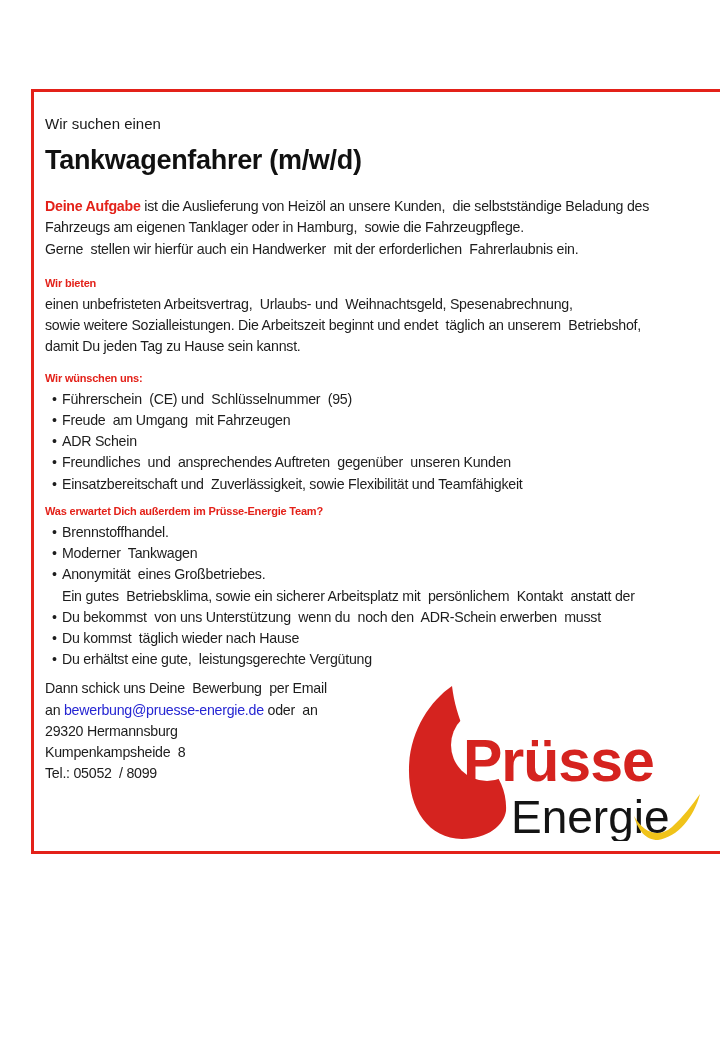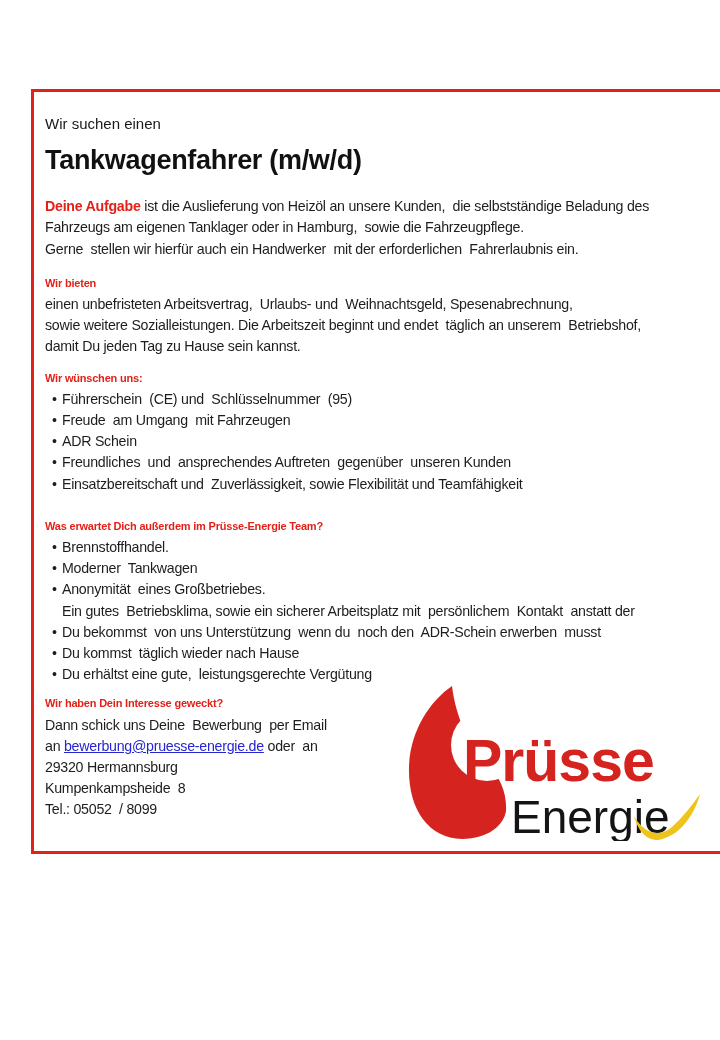--- a/index.html
+++ b/index.html
@@ -28,36 +28,35 @@
   .kicker{font-size:15px;line-height:21.2px;color:#191919;}
   .title{
     margin:9px 0 0 0;
     font-size:27px;line-height:34px;font-weight:700;color:#111;
     letter-spacing:-0.3px;white-space:pre;
   }
   .para{margin:0;font-size:14.2px;line-height:21.2px;}
   .intro{margin-top:19px;}
   .sec{margin-top:13px;}
   .sec-wishes{margin-top:10px;}
-  .sec-team{margin-top:21px;}
+  .sec-team{margin-top:6px;}
   .sec-contact{margin-top:8px;}
   .line{display:block;white-space:pre;letter-spacing:-0.25px;}
   .lead{color:var(--red);font-weight:700;}
   .sec-heading{
     color:var(--red);font-weight:700;
     font-size:11px;line-height:21.2px;white-space:pre;letter-spacing:-0.2px;
   }
   ul.bullets{margin:0;padding:0 0 0 7px;list-style:none;font-size:14.2px;line-height:21.2px;}
   ul.bullets li{position:relative;padding-left:10px;}
   ul.bullets .bullet{position:absolute;left:0;top:0;}
   .li-text{display:block;}
   .contact-wrap{position:relative;}
   .email-link{
     color:var(--link-blue);
-    text-decoration:underline;
     cursor:pointer;
   }
   .logo{
     position:absolute;right:4px;bottom:10px;width:310px;height:158px;
   }
   .logo svg{display:block;width:310px;height:158px;}
   .flame{fill:var(--logo-red);}
   .flame-cutout{fill:#ffffff;}
   .wordmark{
     fill:var(--logo-red);
@@ -150,21 +149,20 @@
             <span class="line">Du kommst  täglich wieder nach Hause</span>
           </li>
         <li>
             <span class="bullet">•</span>
             <span class="line">Du erhältst eine gute,  leistungsgerechte Vergütung</span>
           </li>
       </ul>
     </div>
 
     <div class="sec sec-contact contact-wrap para">
-      <div class="sec-heading">Wir haben Dein Interesse geweckt?</div>
       <span class="line">Dann schick uns Deine  Bewerbung  per Email</span>
       <span class="line"><span>an </span><a class="email-link">bewerbung@pruesse-energie.de</a><span> oder  an</span></span>
       <span class="line">29320 Hermannsburg</span>
       <span class="line">Kumpenkampsheide  8</span>
       <span class="line">Tel.: 05052  / 8099</span>
     </div>
 
     <div class="logo">
       <svg viewBox="0 0 310 158" xmlns="http://www.w3.org/2000/svg">
         <path class="flame" d="M46 3 C24 18 4 48 3 84 C2 126 22 155 56 156 C82 156 98 142 100 128 C101 110 94 94 82 82 C64 64 50 36 46 3 Z"></path>

